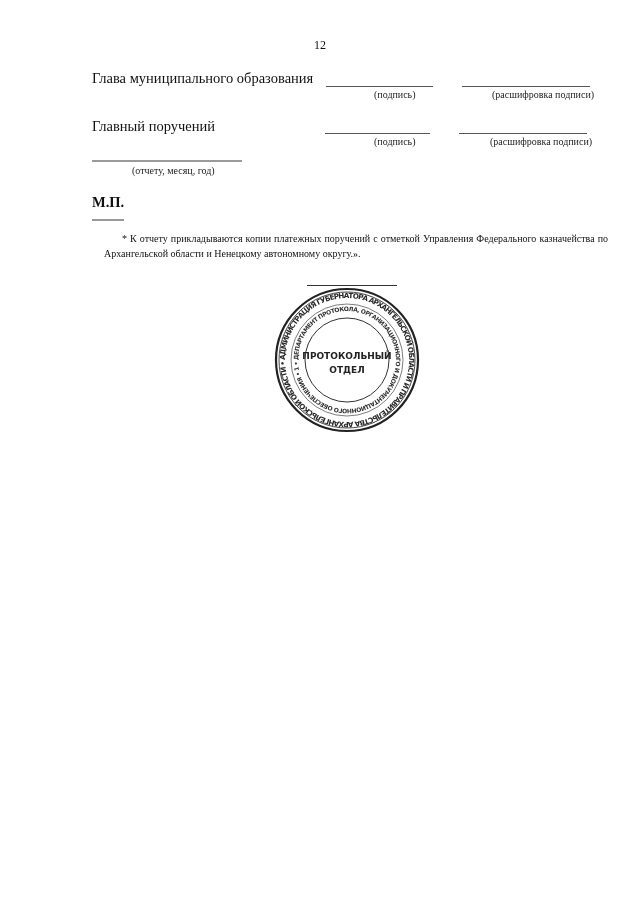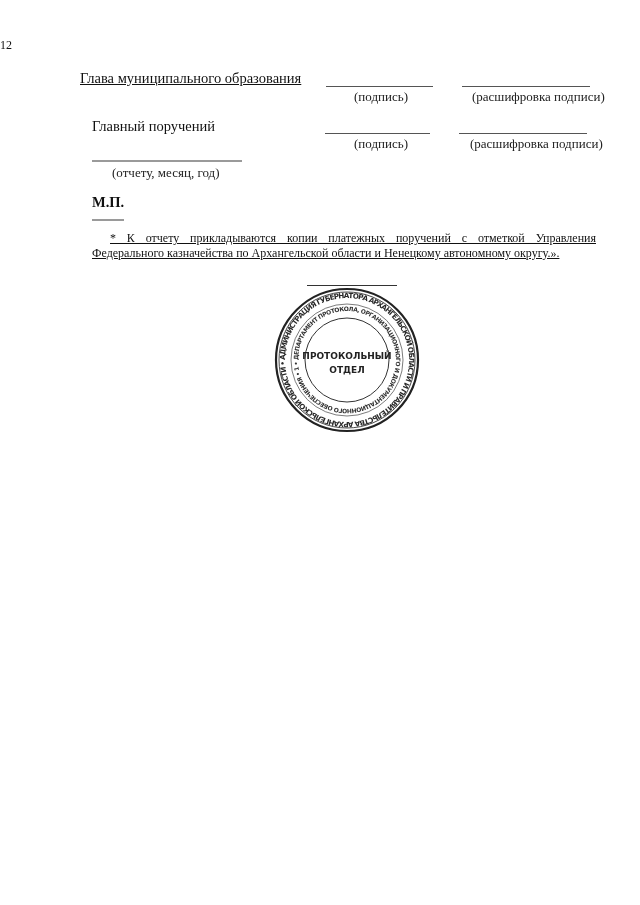--- a/index.html
+++ b/index.html
@@ -1,35 +1,35 @@
 <!DOCTYPE html>
 <html><head>
   <meta charset="utf-8">
   <style>
     * { margin: 0; padding: 0; box-sizing: border-box; }
     html, body { width: 640px; height: 905px; background: #ffffff; overflow: hidden; }
     body { position: relative; font-family: "Liberation Serif", "DejaVu Serif", serif; color: #111111; }
 
-    .page-number { position: absolute; top: 38px; left: 0; width: 100%; text-align: left; font-size: 12px; }
+    .page-number { position: absolute; top: 38px; left: 0; width: 100%; text-align: center; font-size: 12px; }
 
     .label-big { position: absolute; font-size: 14.5px; white-space: nowrap; }
-    .label-small { position: absolute; font-size: 13px; white-space: nowrap; color: #222; }
+    .label-small { position: absolute; font-size: 10px; white-space: nowrap; color: #222; margin-left: 20px; }
     .line { position: absolute; height: 1px; background: #555; }
     .line-gray { position: absolute; height: 2px; background: #9a9a9a; }
 
-    .footnote { position: absolute; left: 92px; top: 231px; width: 504px; font-size: 12px; line-height: 15px; text-align: justify; text-indent: 18px; color: #111; text-decoration: underline; }
+    .footnote { position: absolute; left: 104px; top: 231px; width: 504px; font-size: 10px; line-height: 15px; text-align: justify; text-indent: 18px; color: #111; }
 
     .stamp { position: absolute; left: 274px; top: 287px; width: 146px; height: 146px; }
   </style>
 </head>
 <body>
 
 <div class="page-number">12</div>
 
-<div class="label-big" style="left:80px; top:70px;text-decoration:underline;">Глава муниципального образования</div>
+<div class="label-big" style="left:92px; top:70px;">Глава муниципального образования</div>
 <div class="line" style="left:326px; top:86px; width:107px;"></div>
 <div class="label-small" style="left:354px; top:89px;">(подпись)</div>
 <div class="line" style="left:462px; top:86px; width:128px;"></div>
 <div class="label-small" style="left:472px; top:89px;">(расшифровка подписи)</div>
 
 <div class="label-big" style="left:92px; top:118px;">Главный поручений</div>
 <div class="line" style="left:325px; top:133px; width:105px;"></div>
 <div class="label-small" style="left:354px; top:136px;">(подпись)</div>
 <div class="line" style="left:459px; top:133px; width:128px;"></div>
 <div class="label-small" style="left:470px; top:136px;">(расшифровка подписи)</div>

